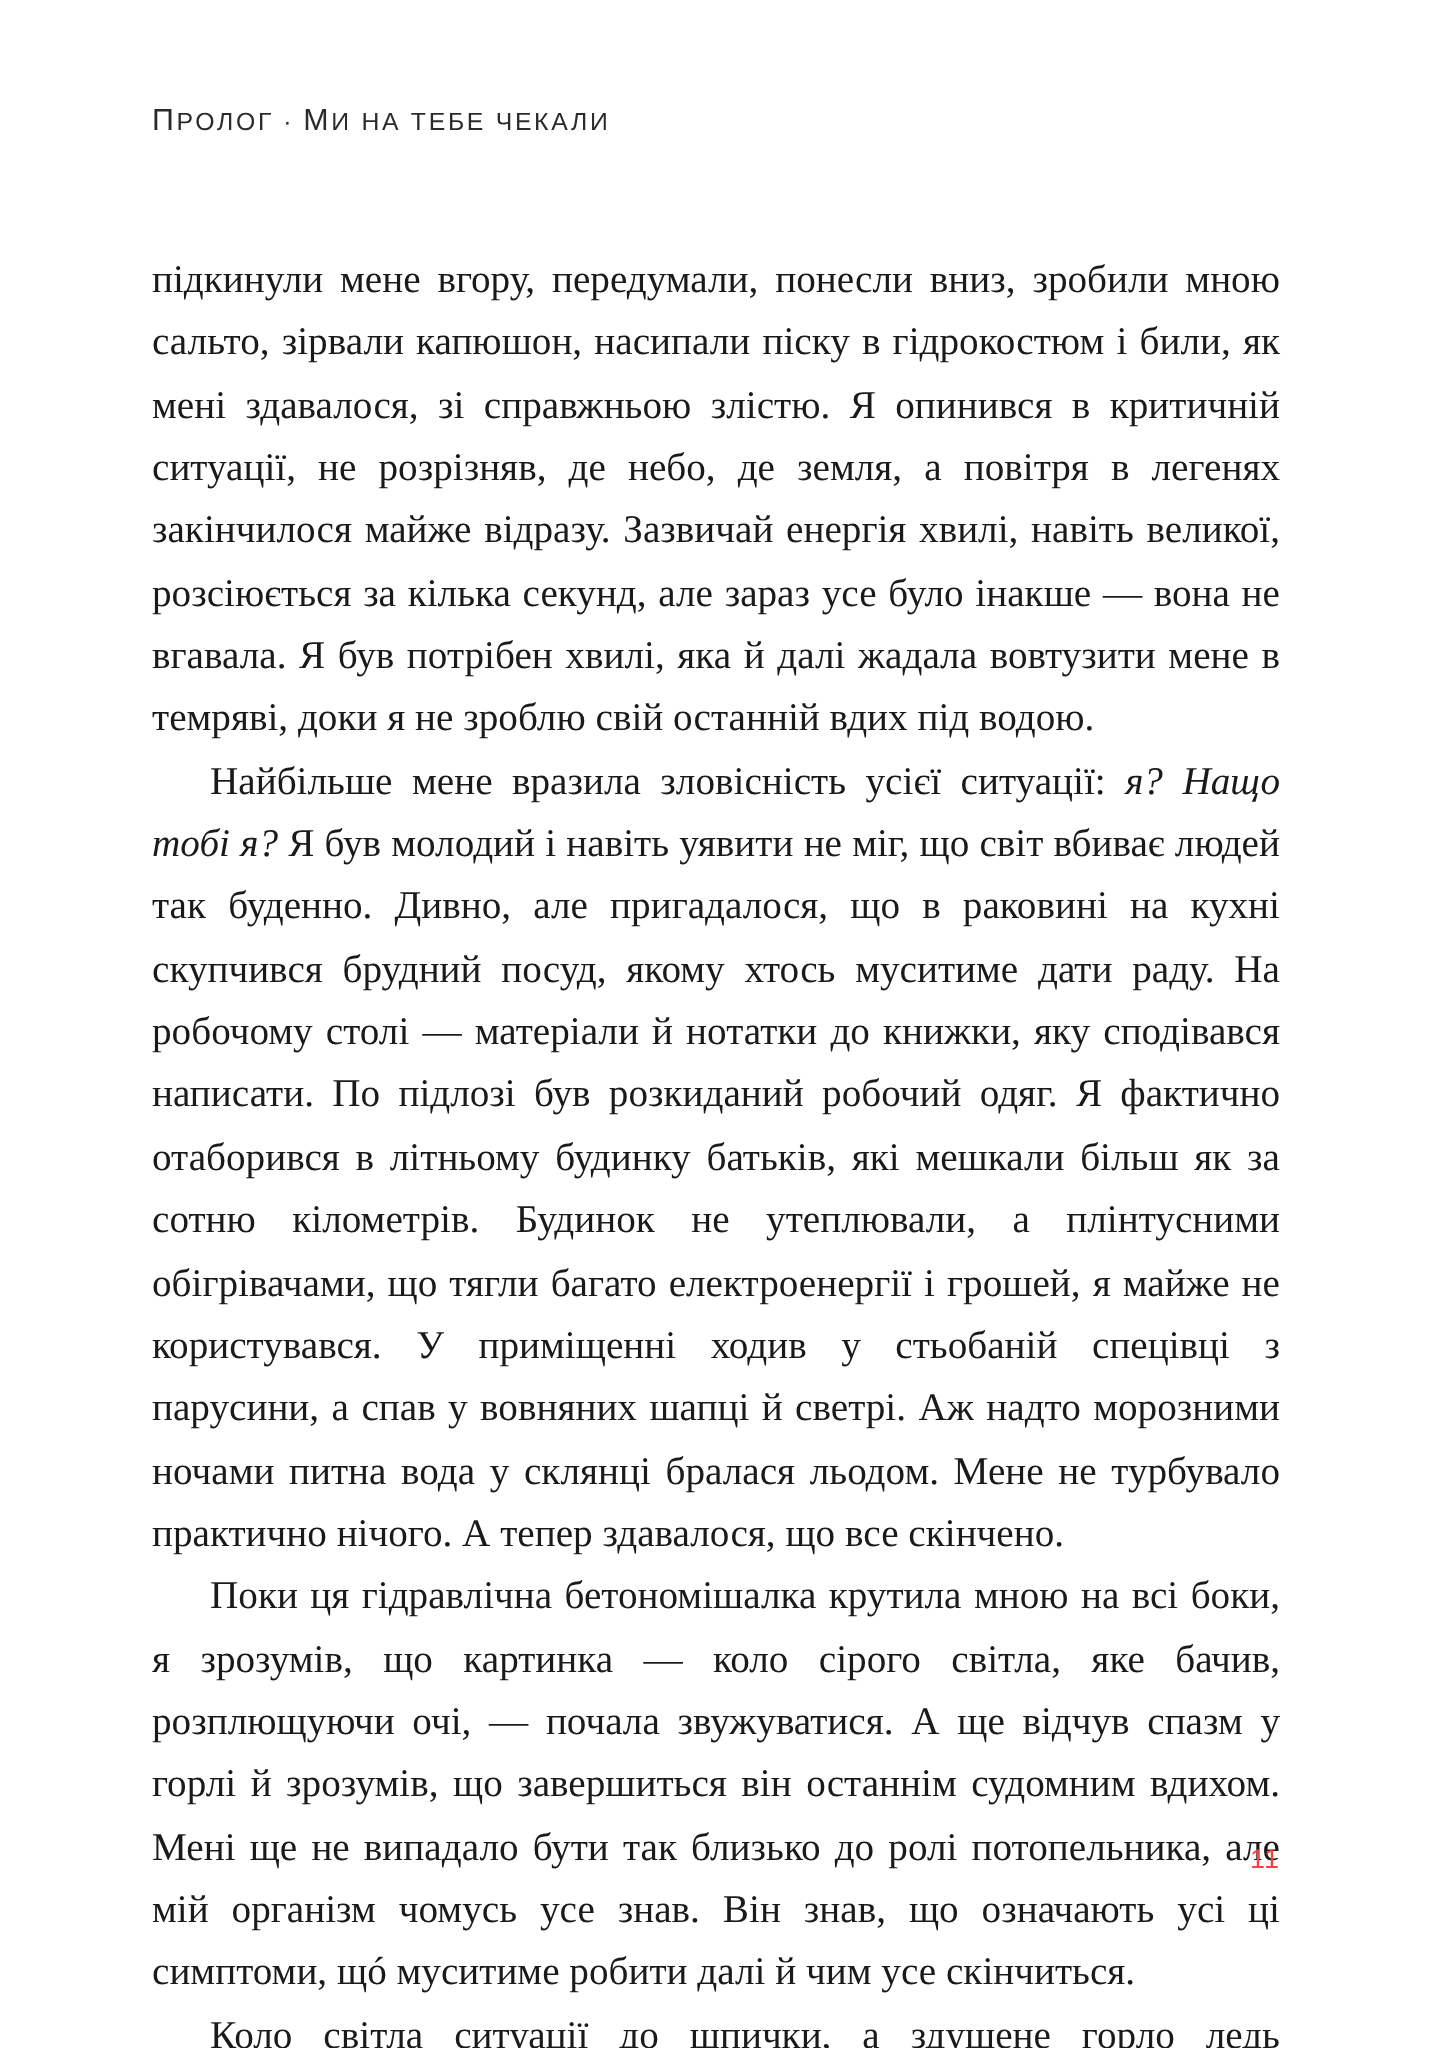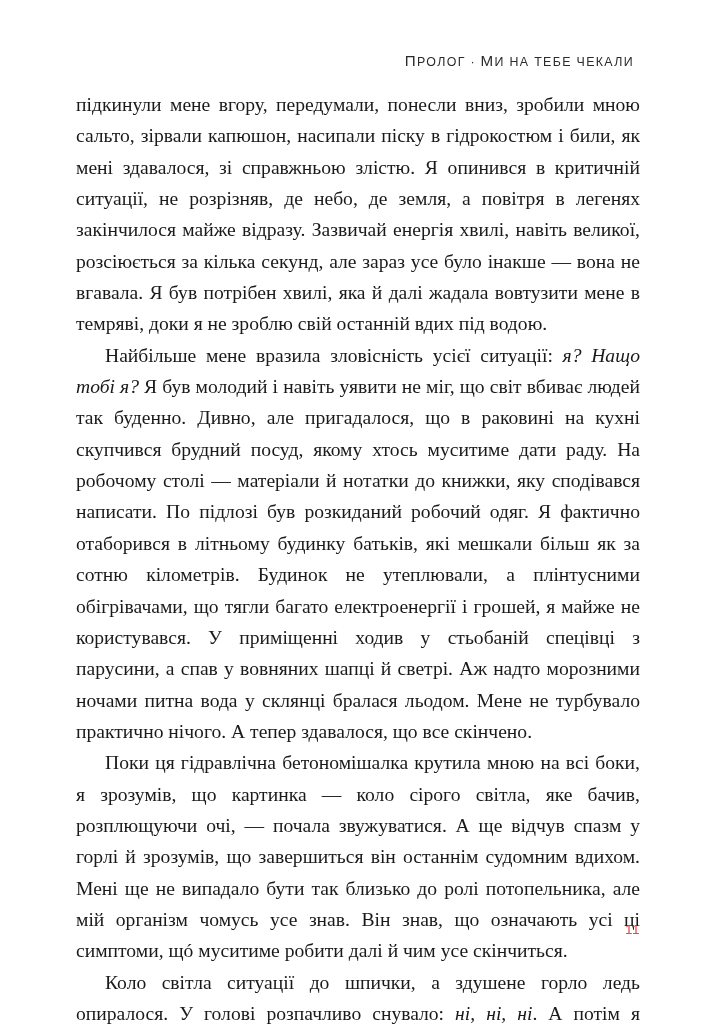--- a/index.html
+++ b/index.html
@@ -11,23 +11,23 @@
     position: relative;
     width: 717px;
     height: 1024px;
     background: #ffffff;
     overflow: hidden;
     box-sizing: border-box;
   }
   .running-head {
     position: absolute;
     left: 76px;
-    right: 83px;
+    right: 94px;
     top: 52px;
-    text-align: right;
+    text-align: left;
     font-family: "Liberation Sans", sans-serif;
     font-size: 12.4px;
     font-weight: 400;
     letter-spacing: 1.35px;
     color: #2b2b2b;
     white-space: nowrap;
   }
   .running-head .rh-cap {
     font-size: 15.2px;
   }
@@ -48,20 +48,21 @@
     -webkit-hyphens: manual;
     hyphens: manual;
   }
   .textblock p {
     margin: 0;
     text-indent: 29px;
     text-align: justify;
   }
   .textblock p.first {
     text-indent: 0;
+    margin-top: 36px;
   }
   .textblock p i,
   .textblock p em {
     font-style: italic;
   }
   .folio {
     position: absolute;
     right: 77px;
     top: 922px;
     font-family: "Liberation Sans", sans-serif;

